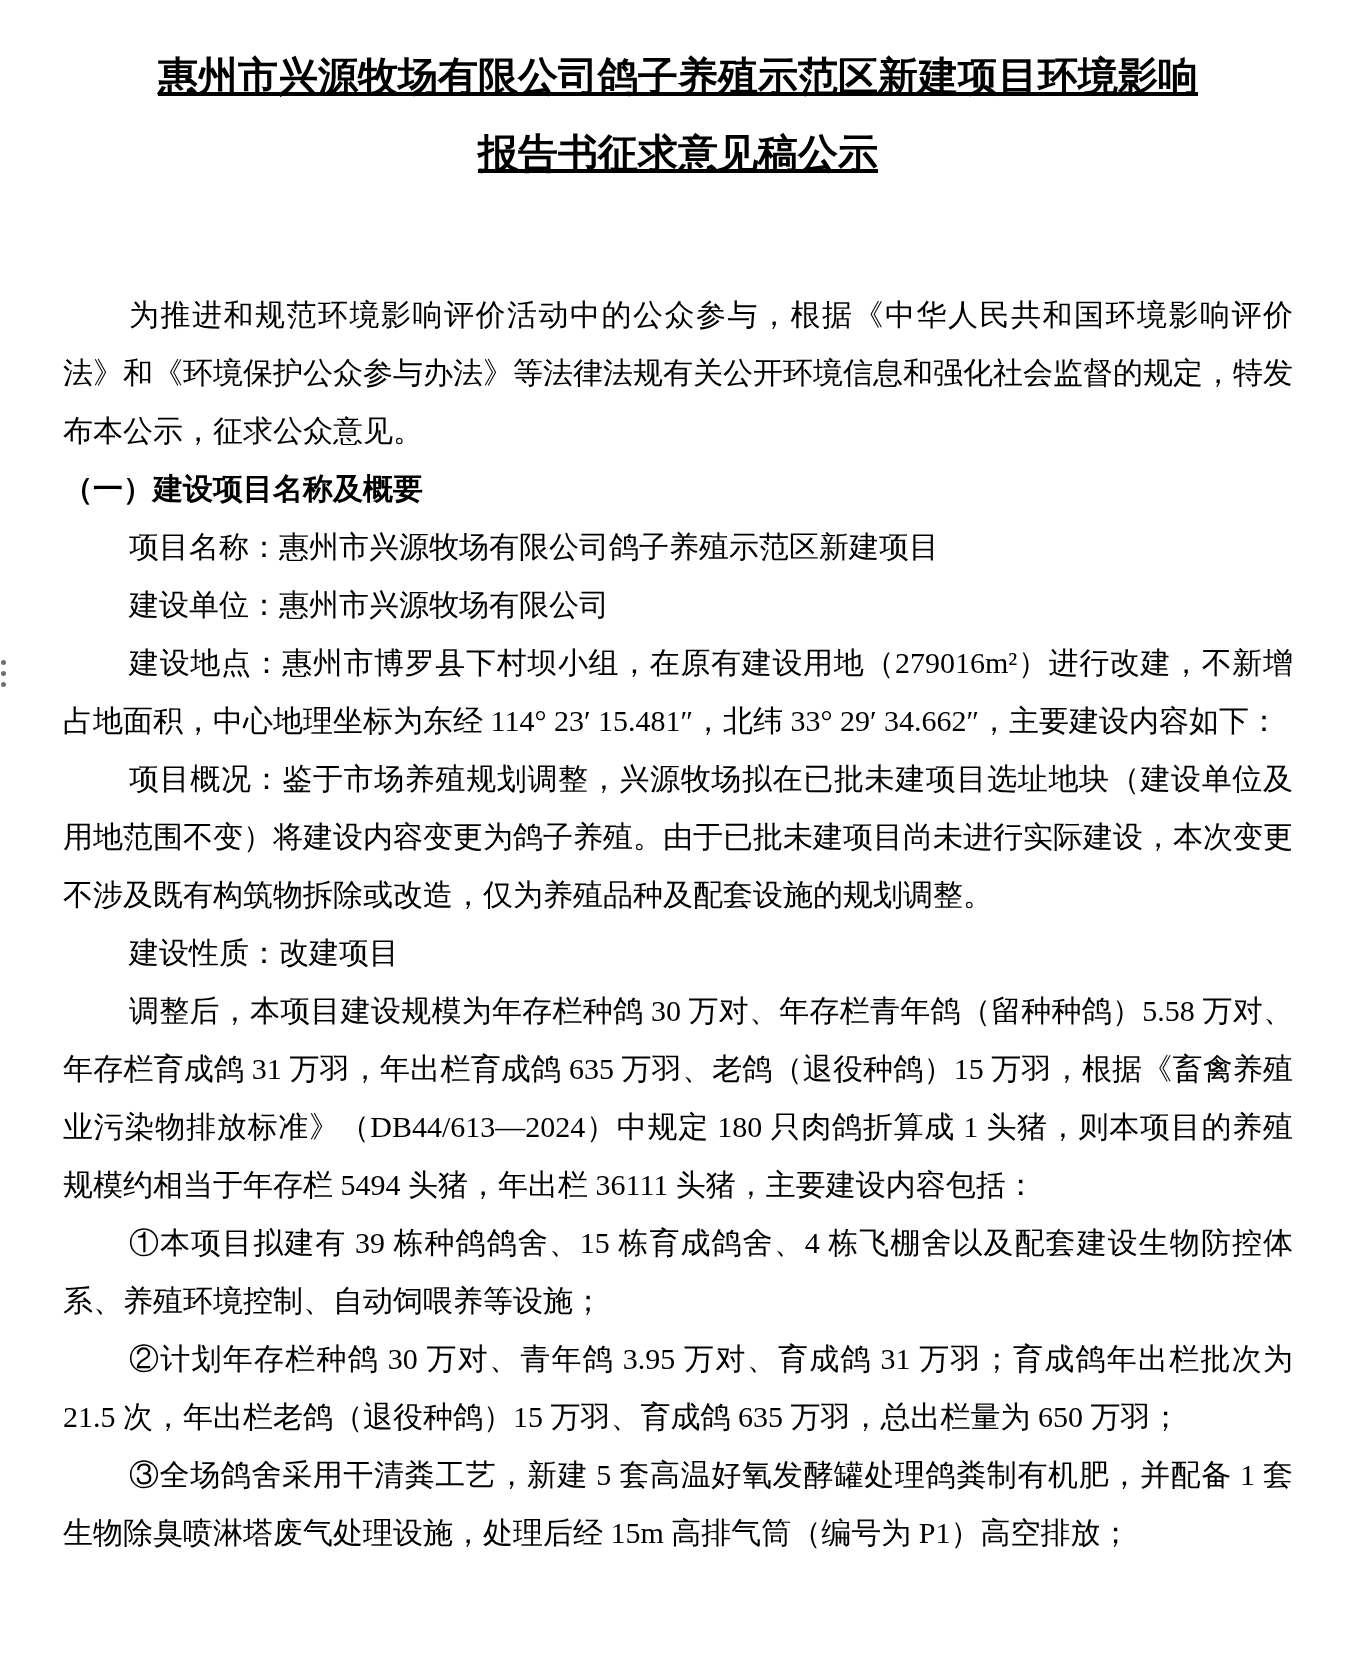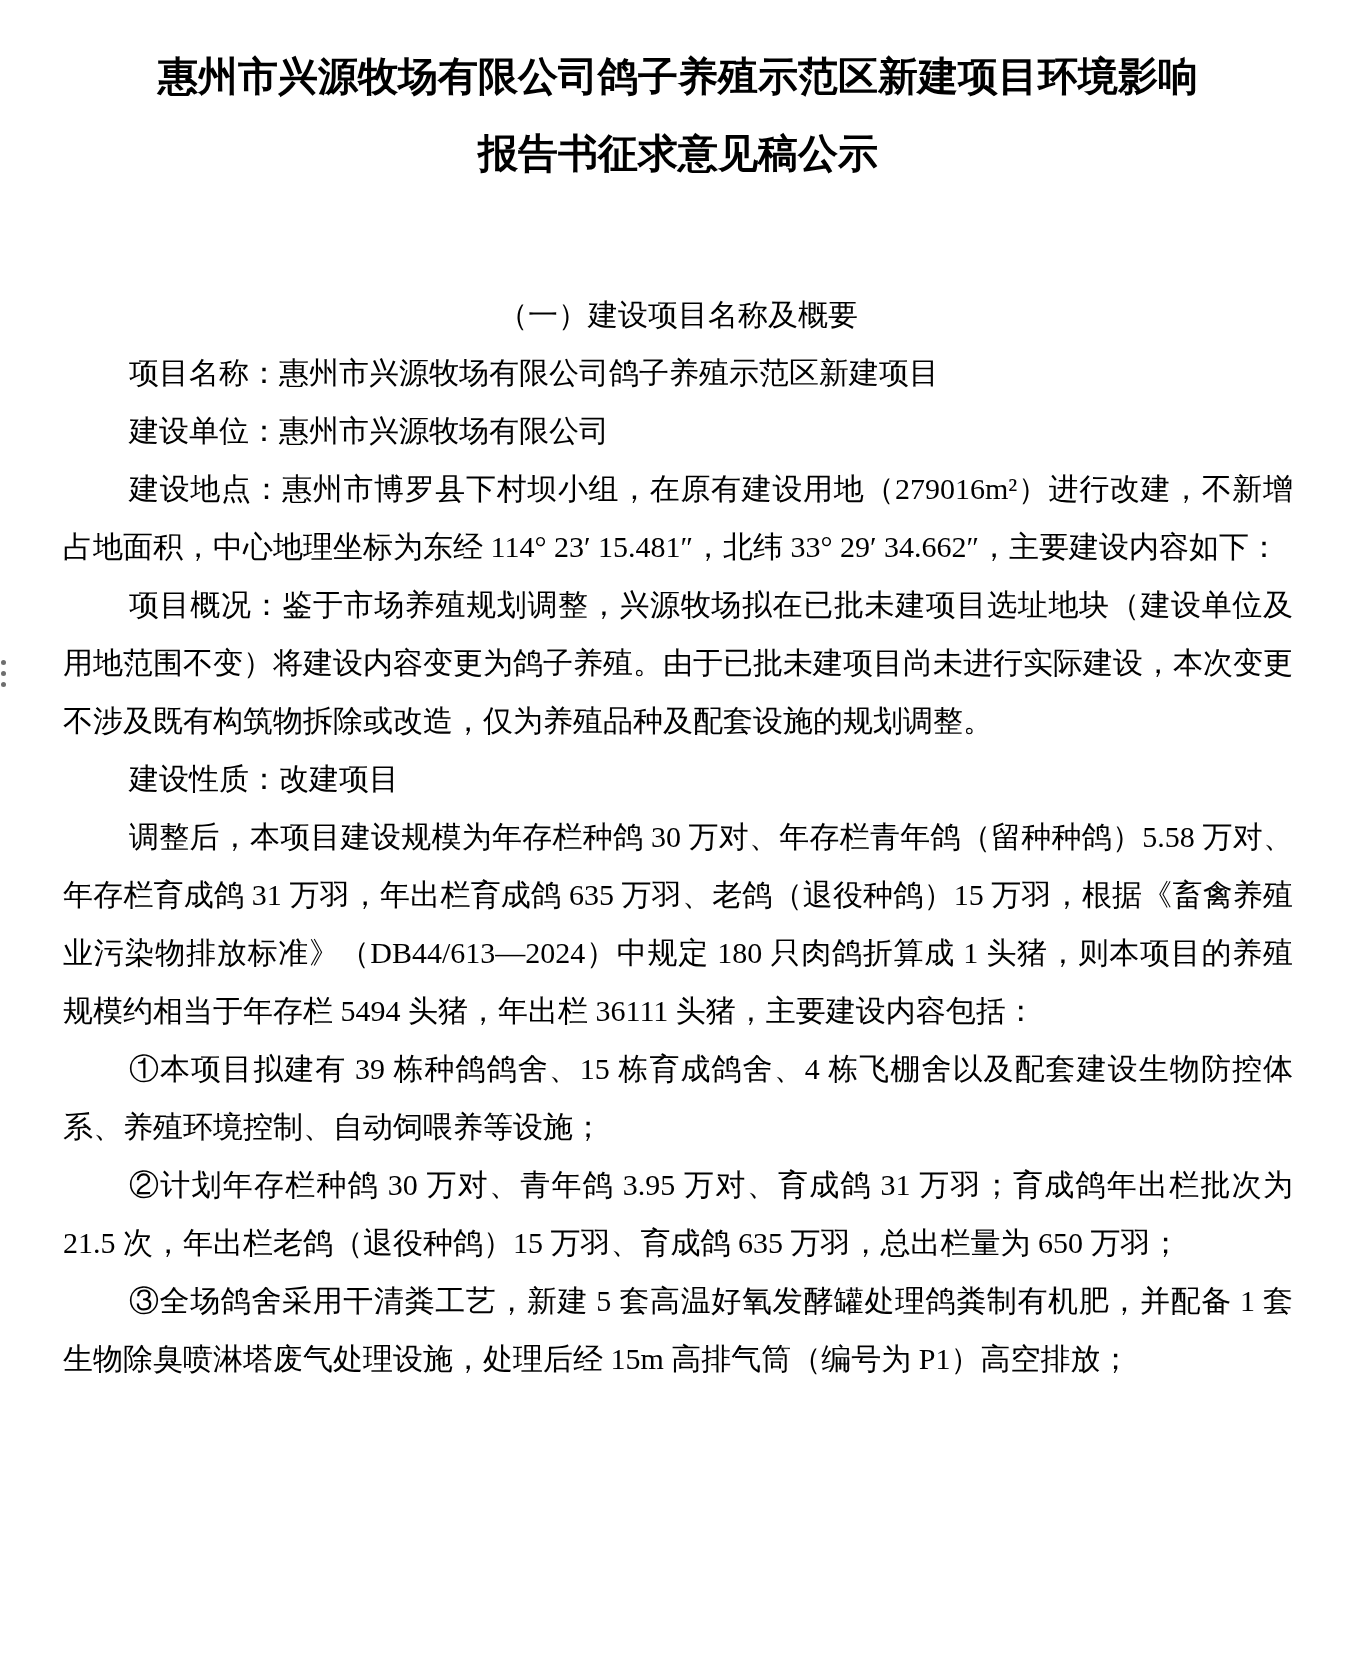--- a/index.html
+++ b/index.html
@@ -18,35 +18,36 @@
   .doc {
     padding: 20px 62px 0 63px;
   }
   .doc-title {
     margin: 0 0 94px 0;
     padding-top: 18px;
     text-align: center;
     font-weight: bold;
     font-size: 40px;
     line-height: 77px;
+    text-decoration: underline;
   }
   .doc-title .title-line {
     display: block;
   }
   p.para, h2.section-heading {
     margin: 0;
     font-size: 30px;
     line-height: 58px;
     text-align: justify;
     text-justify: inter-ideograph;
     font-weight: normal;
   }
   h2.section-heading {
-    font-weight: normal;
-    text-align: center;
+    font-weight: bold;
+    text-align: left;
   }
   p.indent {
     text-indent: 66px;
   }
   .mt-lg { margin-top: 24px; }
   .mt-sm { margin-top: 8px; }
   .edge-handle {
     position: absolute;
     left: 1px;
     top: 660px;
@@ -71,20 +72,21 @@
   <span class="dot"></span>
 </div>
 
 <div class="doc">
 
   <h1 class="doc-title">
     <span class="title-line">惠州市兴源牧场有限公司鸽子养殖示范区新建项目环境影响</span>
     <span class="title-line">报告书征求意见稿公示</span>
   </h1>
 
+  <p class="para indent">为推进和规范环境影响评价活动中的公众参与，根据《中华人民共和国环境影响评价法》和《环境保护公众参与办法》等法律法规有关公开环境信息和强化社会监督的规定，特发布本公示，征求公众意见。</p>
 
   <h2 class="section-heading">（一）建设项目名称及概要</h2>
 
   <p class="para indent">项目名称：惠州市兴源牧场有限公司鸽子养殖示范区新建项目</p>
 
   <p class="para indent">建设单位：惠州市兴源牧场有限公司</p>
 
   <p class="para indent mt-lg">建设地点：惠州市博罗县下村坝小组，在原有建设用地（279016m²）进行改建，不新增占地面积，中心地理坐标为东经 114° 23′ 15.481″，北纬 33° 29′ 34.662″，主要建设内容如下：</p>
 
   <p class="para indent mt-lg">项目概况：鉴于市场养殖规划调整，兴源牧场拟在已批未建项目选址地块（建设单位及用地范围不变）将建设内容变更为鸽子养殖。由于已批未建项目尚未进行实际建设，本次变更不涉及既有构筑物拆除或改造，仅为养殖品种及配套设施的规划调整。</p>

